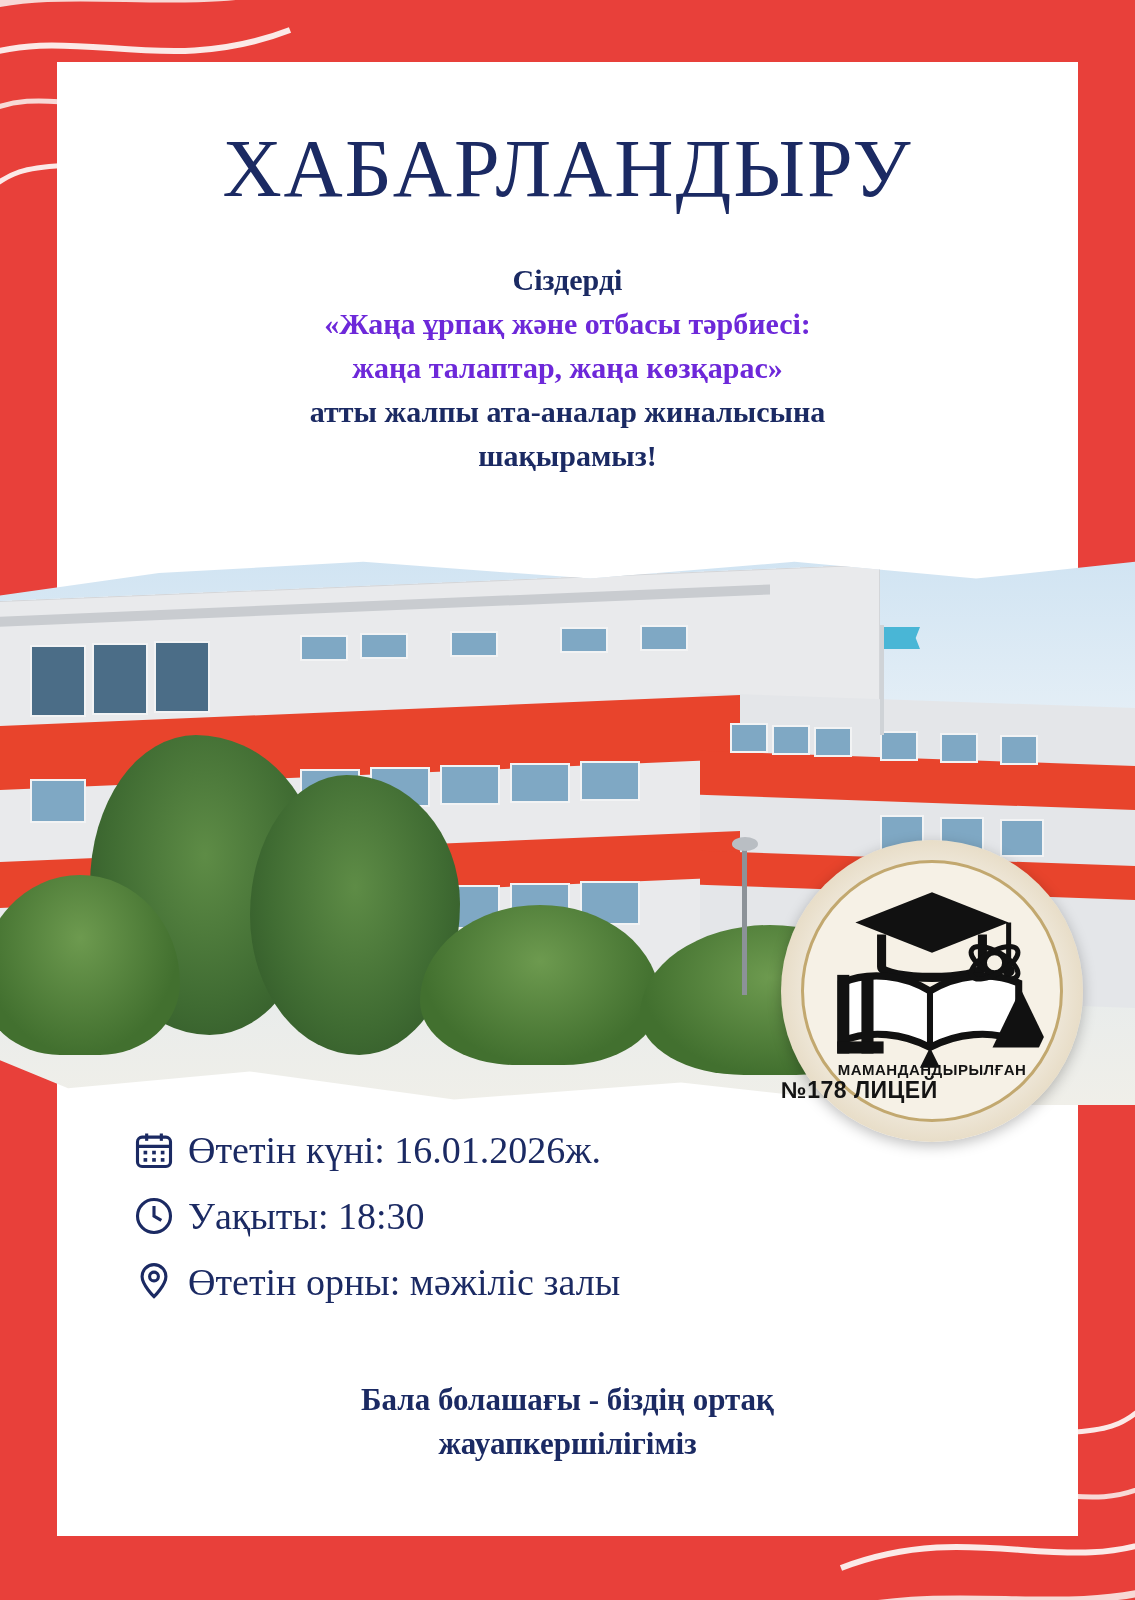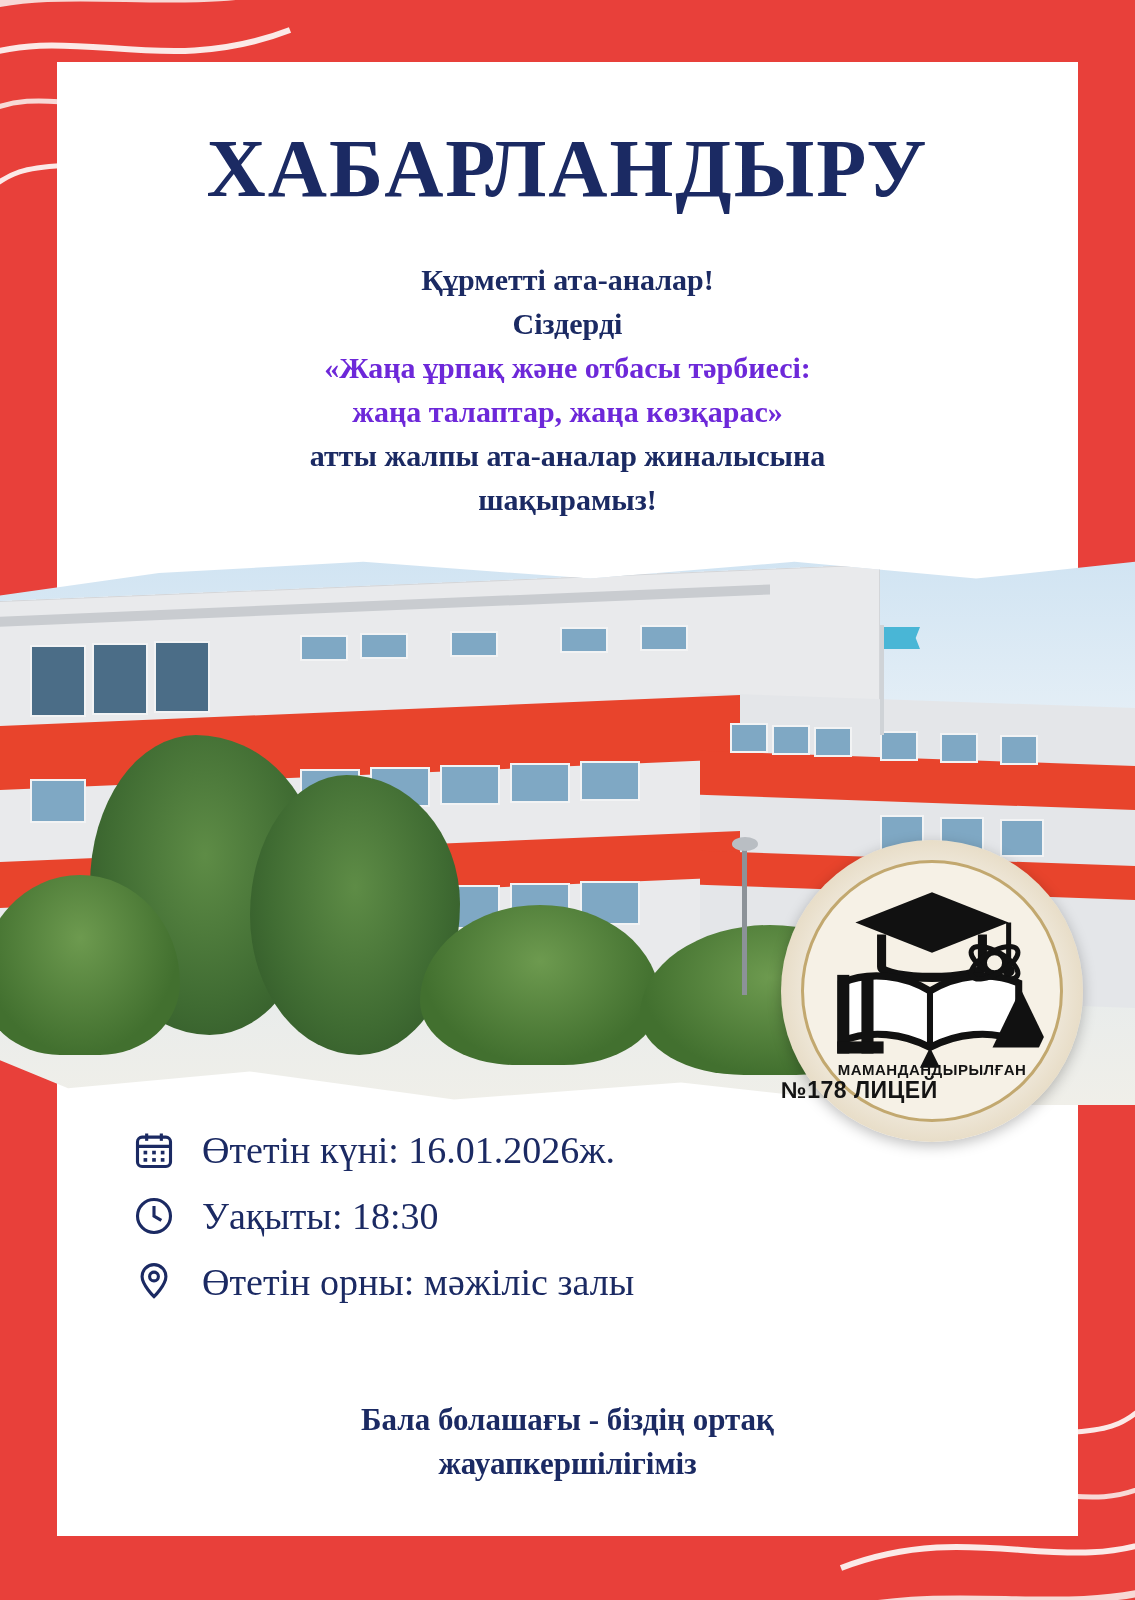--- a/index.html
+++ b/index.html
@@ -50,21 +50,21 @@
   .title {
     position: absolute;
     top: 128px;
     left: 0;
     width: 100%;
     text-align: center;
     font-family: "Liberation Serif", serif;
     font-size: 82px;
     letter-spacing: 2px;
     color: #1b2a63;
-    font-weight: 700;
+    font-weight: 400;
     line-height: 1;
   }
 
   
   .intro {
     position: absolute;
     top: 258px;
     left: 0;
     width: 100%;
     text-align: center;
@@ -242,21 +242,20 @@
   .details {
     position: absolute;
     left: 132px;
     top: 1128px;
     width: 760px;
   }
   .detail-row {
     display: flex;
     align-items: flex-end;
     margin-bottom: 22px;
-    gap: 14px;
   }
   .detail-icon {
     width: 56px;
     flex: 0 0 56px;
     display: flex;
     align-items: center;
     justify-content: flex-start;
     color: #1b2a63;
   }
   .detail-text {
@@ -271,21 +270,20 @@
     position: absolute;
     left: 0;
     top: 1378px;
     width: 100%;
     text-align: center;
     font-family: "Liberation Serif", serif;
     font-weight: bold;
     font-size: 31px;
     line-height: 44px;
     color: #1b2a63;
-    margin-top: 20px;
   }
 </style>
 </head>
 <body>
 
 <div class="poster">
 
   <div class="bg-red"></div>
 
   <svg class="swirl swirl-tl" width="360" height="300" viewBox="0 0 360 300">
@@ -300,21 +298,20 @@
     <path d="M360,210 C260,250 170,190 40,240" stroke="#fbe9e7" stroke-width="6" fill="none"></path>
     <path d="M360,150 C280,200 210,130 90,185" stroke="#f7d9d6" stroke-width="5" fill="none"></path>
     <path d="M350,70 C300,130 250,80 160,135" stroke="#fbe9e7" stroke-width="5" fill="none"></path>
   </svg>
 
   <div class="bg-white-card"></div>
 
   <div class="title">ХАБАРЛАНДЫРУ</div>
 
   <div class="intro">
-    <div>Құрметті ата-аналар!</div>
     <div>Сіздерді</div>
     <div class="quote">«Жаңа ұрпақ және отбасы тәрбиесі:</div>
     <div class="quote">жаңа талаптар, жаңа көзқарас»</div>
     <div>атты жалпы ата-аналар жиналысына</div>
     <div>шақырамыз!</div>
   </div>
 
   <div class="photo-wrap">
     <div class="photo">
 

